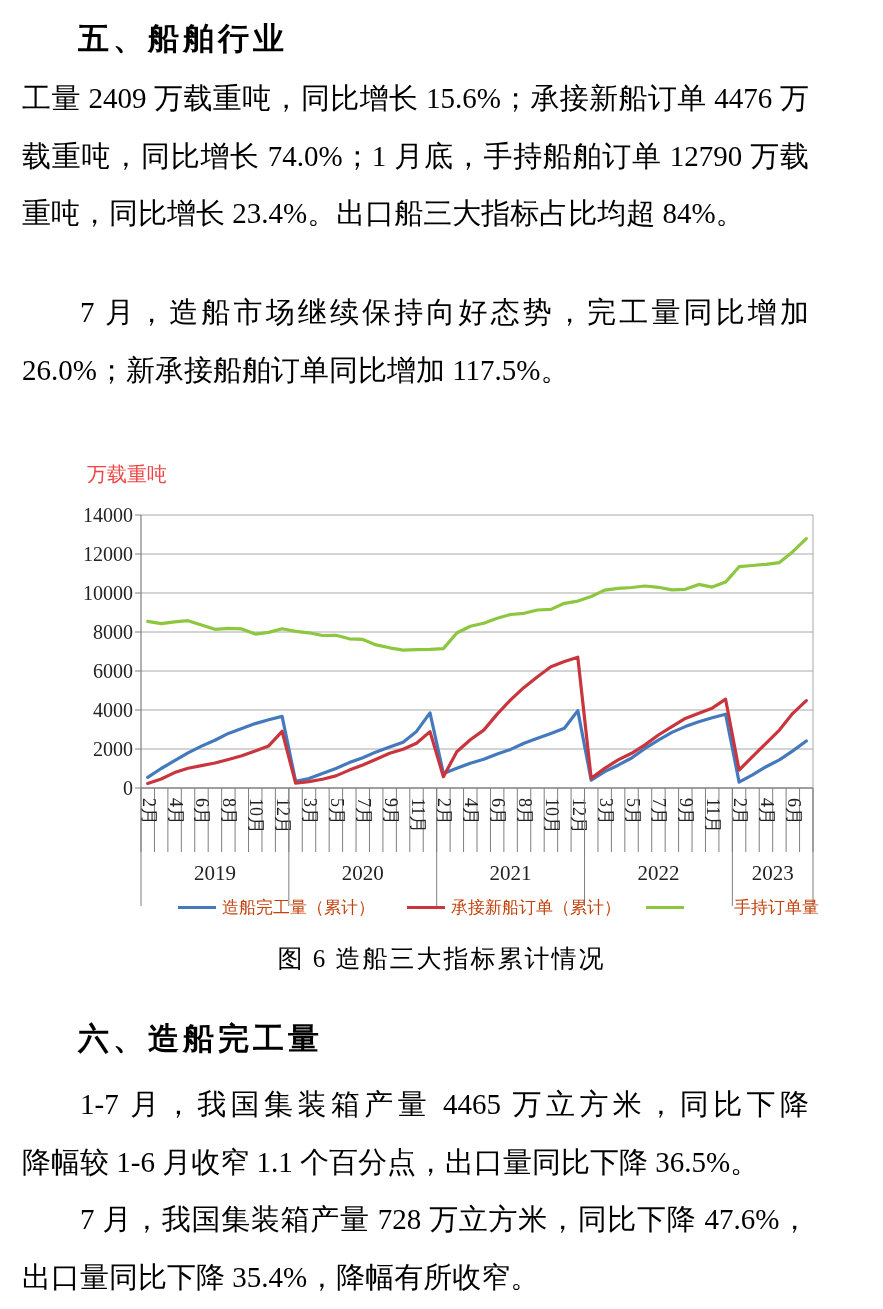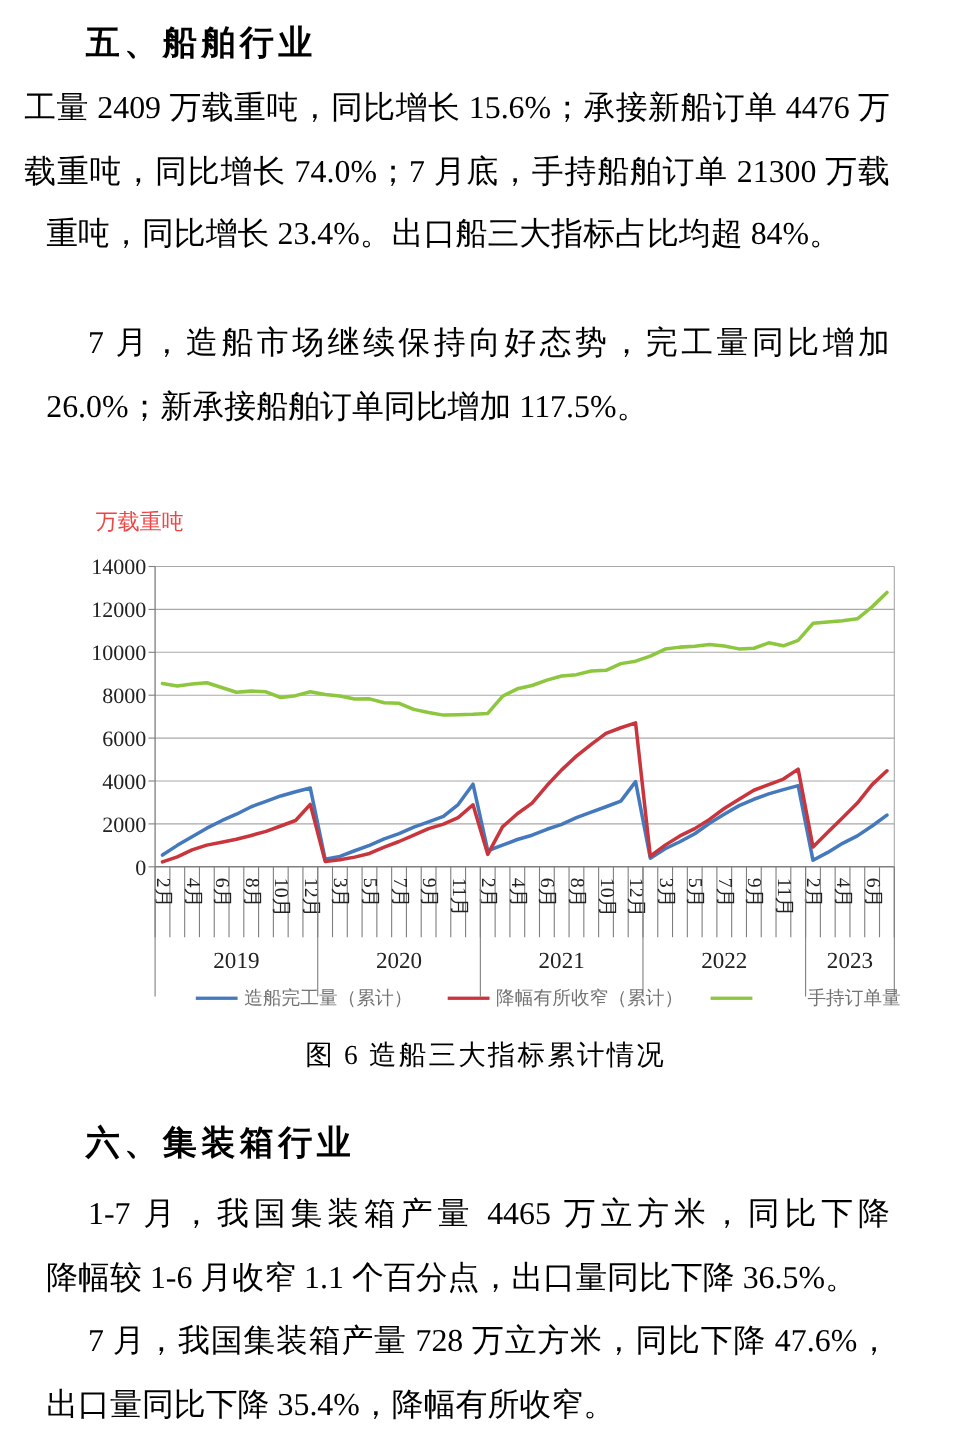--- a/index.html
+++ b/index.html
@@ -3,41 +3,41 @@
 <meta charset="utf-8">
 <style>
   html,body{margin:0;padding:0;background:#fff;}
   .page{position:relative;width:834px;height:1309px;background:#fff;overflow:hidden;
         font-family:"Liberation Serif","DejaVu Serif",serif;color:#000;border-radius:10px;}
   .sec-title{position:absolute;left:78px;font-family:"Liberation Sans","DejaVu Sans",sans-serif;
         font-weight:bold;font-size:31px;letter-spacing:4px;white-space:nowrap;}
   .para{position:absolute;left:22px;right:25px;}
   .pline{font-size:29px;line-height:57.5px;height:57.5px;white-space:normal;
          text-align:justify;text-align-last:justify;text-justify:inter-character;overflow:hidden;}
-  .pline.lastline{text-align-last:left;margin-left:20px;}
+  .pline.lastline{text-align-last:left;}
   .pline.indent{padding-left:58px;}
   .unit-label{position:absolute;left:87px;top:461px;font-size:20px;color:#ef4444;}
   .chart-svg{position:absolute;left:0;top:440px;width:883px;height:470px;}
   .legend{position:absolute;left:0;top:896px;width:883px;height:22px;}
   .legend-item{position:absolute;top:0;height:22px;display:flex;align-items:center;}
   .legend-swatch{display:inline-block;width:38px;height:3px;margin-right:6px;}
-  .legend-label{font-size:17px;color:#737373;white-space:nowrap;}
+  .legend-label{font-size:17px;color:#c2410c;white-space:nowrap;}
   .caption{position:absolute;left:0;top:942px;width:883px;text-align:center;font-size:25px;
            letter-spacing:2px;}
 </style>
 </head>
 <body>
 
 <div class="page">
 
   <div class="sec-title" style="top:18px;">五、船舶行业</div>
 
   <div class="para" style="top:70px;">
     <div class="pline">工量 2409 万载重吨，同比增长 15.6%；承接新船订单 4476 万</div>
-    <div class="pline">载重吨，同比增长 74.0%；7 月底，手持船舶订单 21300 万载</div>
+    <div class="pline">载重吨，同比增长 74.0%；1 月底，手持船舶订单 12790 万载</div>
     <div class="pline lastline">重吨，同比增长 23.4%。出口船三大指标占比均超 84%。</div>
   </div>
 
   <div class="para" style="top:284px;">
     <div class="pline indent">7 月，造船市场继续保持向好态势，完工量同比增加</div>
     <div class="pline lastline">26.0%；新承接船舶订单同比增加 117.5%。</div>
   </div>
 
   <div class="unit-label">万载重吨</div>
 
@@ -164,31 +164,31 @@
       <polyline points="147.7,181.4 161.2,183.6 174.6,181.9 188.0,180.7 201.5,185.0 214.9,189.3 228.4,188.3 241.8,188.9 255.2,194.1 268.7,192.4 282.1,188.8 295.6,191.4 309.0,192.8 322.4,195.5 335.9,195.3 349.3,198.8 362.8,199.4 376.2,204.9 389.6,207.8 403.1,210.1 416.5,209.7 430.0,209.3 443.4,208.6 456.8,193.0 470.3,186.2 483.7,183.2 497.2,178.3 510.6,174.5 524.0,173.3 537.5,170.0 550.9,169.4 564.4,163.3 577.8,161.1 591.2,156.5 604.7,150.1 618.1,148.3 631.6,147.5 645.0,146.0 658.4,147.3 671.9,149.9 685.3,149.3 698.8,144.4 712.2,147.1 725.6,142.1 739.1,126.7 752.5,125.5 766.0,124.3 779.4,122.6 792.8,111.7 806.3,98.6" fill="none" stroke="#8DC63F" stroke-width="3.2" stroke-linejoin="round" stroke-linecap="round"></polyline>
     </svg>
 
   <div class="legend">
     <div class="legend-item" style="left:178px;">
       <span class="legend-swatch" style="background: rgb(69, 121, 189);"></span>
       <span class="legend-label">造船完工量（累计）</span>
     </div>
     <div class="legend-item" style="left:407px;">
       <span class="legend-swatch" style="background: rgb(201, 53, 61);"></span>
-      <span class="legend-label">降幅有所收窄（累计）</span>
+      <span class="legend-label">承接新船订单（累计）</span>
     </div>
     <div class="legend-item" style="left:646px;gap:44px;">
       <span class="legend-swatch" style="background: rgb(141, 198, 63);"></span>
       <span class="legend-label">手持订单量</span>
     </div>
   </div>
 
   <div class="caption">图 6  造船三大指标累计情况</div>
 
-  <div class="sec-title" style="top:1018px;">六、集装箱行业</div>
+  <div class="sec-title" style="top:1018px;">六、造船完工量</div>
 
   <div class="para" style="top:1076px;">
     <div class="pline indent">1-7 月，我国集装箱产量 4465 万立方米，同比下降 55.4%，</div>
     <div class="pline lastline">降幅较 1-6 月收窄 1.1 个百分点，出口量同比下降 36.5%。</div>
   </div>
 
   <div class="para" style="top:1191px;">
     <div class="pline indent">7 月，我国集装箱产量 728 万立方米，同比下降 47.6%，</div>
     <div class="pline lastline">出口量同比下降 35.4%，降幅有所收窄。</div>
   </div>

